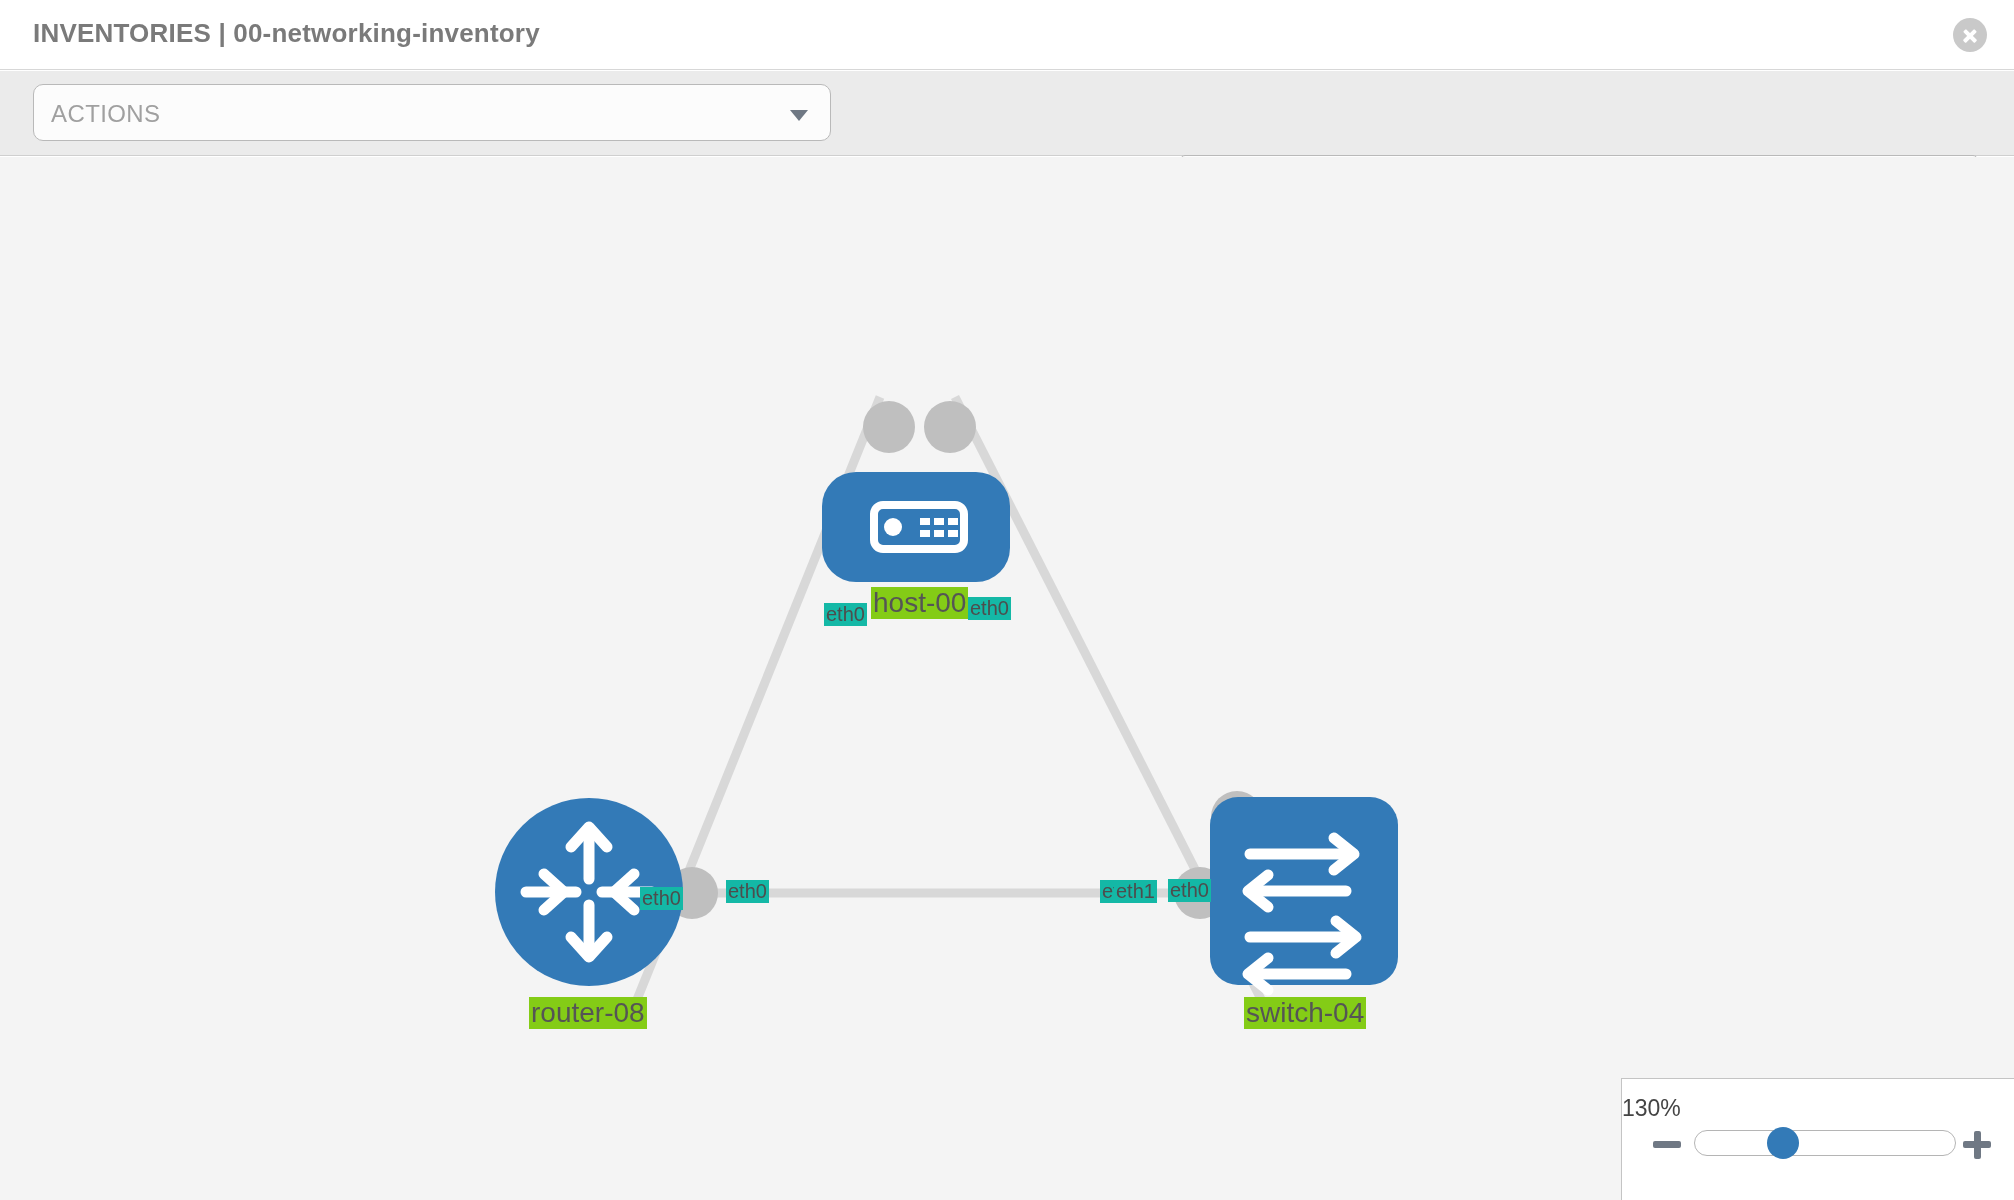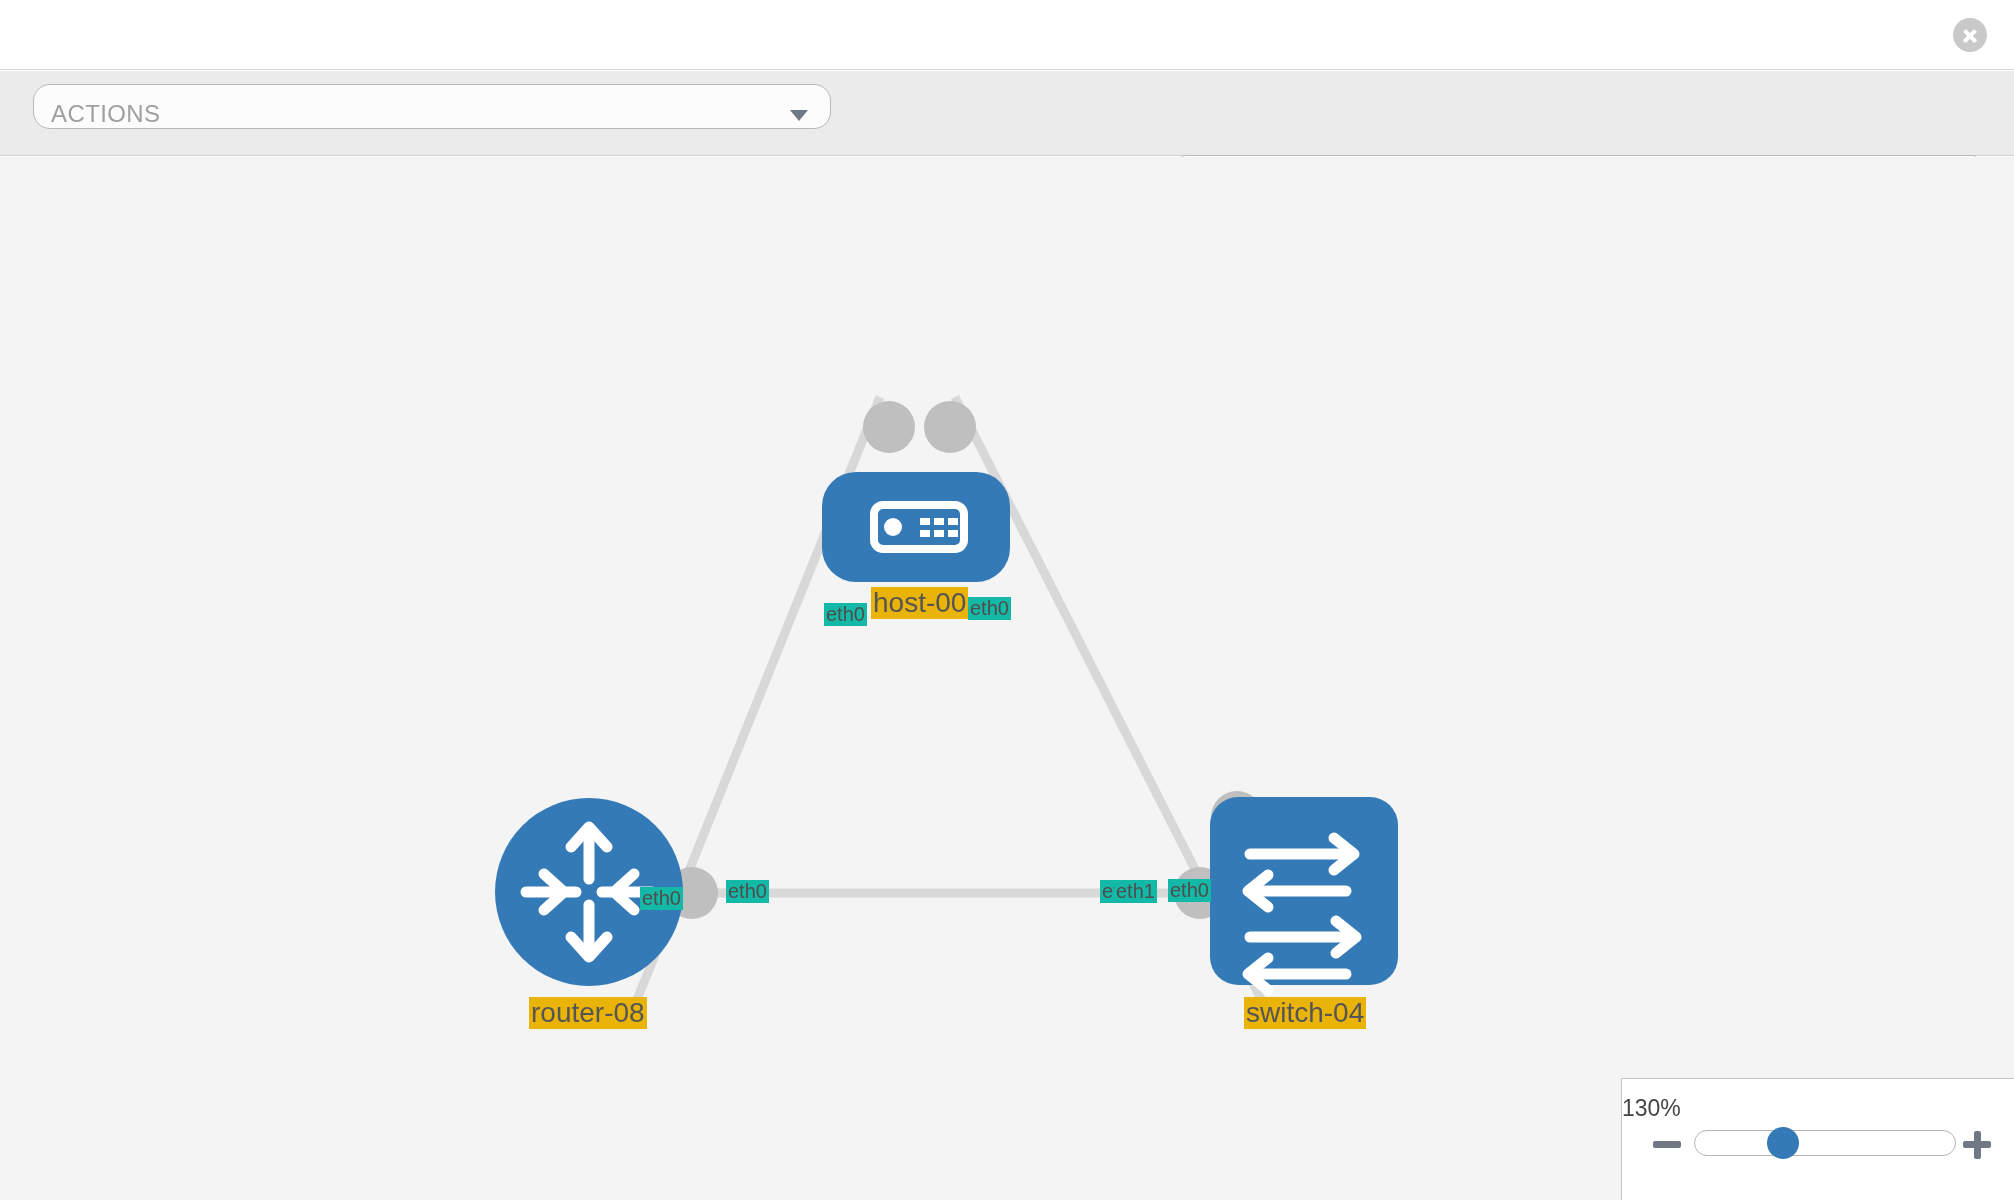--- a/index.html
+++ b/index.html
@@ -67,24 +67,24 @@
     height: 85px;
     background: #ebebeb;
     border-bottom: 1px solid #cfcfcf;
     box-sizing: border-box;
   }
   .actions-select {
     position: absolute;
     left: 33px;
     top: 13px;
     width: 798px;
-    height: 45px;
+    height: 57px;
     background: #fcfcfc;
     border: 1px solid #b9b9b9;
-    border-radius: 17px;
+    border-radius: 10px;
     box-sizing: border-box;
     cursor: pointer;
   }
   .actions-select .sel-label {
     position: absolute;
     left: 17px;
     top: 15px;
     font-size: 24px;
     color: #a0a0a0;
     letter-spacing: 0.4px;
@@ -143,21 +143,21 @@
     left: 0; top: 0;
     width: 2014px;
     height: 1043px;
   }
 
   
   .node-label {
     position: absolute;
     font-size: 28px;
     color: #555555;
-    background: #eab308;
+    background: #84cc16;
     white-space: nowrap;
     padding: 0 2px;
   }
   .edge-label {
     position: absolute;
     font-size: 20px;
     color: #4d4d4d;
     background: #14b8a6;
     white-space: nowrap;
     padding: 0 2px;
@@ -232,20 +232,21 @@
     background: #337ab7;
     cursor: grab;
   }
 </style>
 </head>
 <body>
 
 <div id="app">
 
   <div class="header">
+    <div class="header-title">INVENTORIES | 00-networking-inventory</div>
     <div class="close-btn"></div>
   </div>
 
   <div class="toolbar">
 
     <div class="actions-select">
       <span class="sel-label">ACTIONS</span>
       <span class="caret"></span>
     </div>
 

